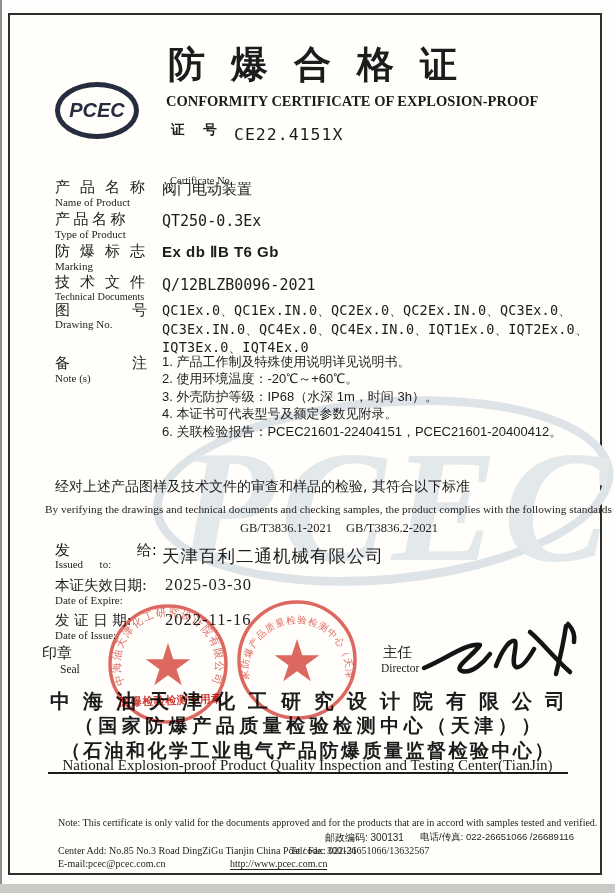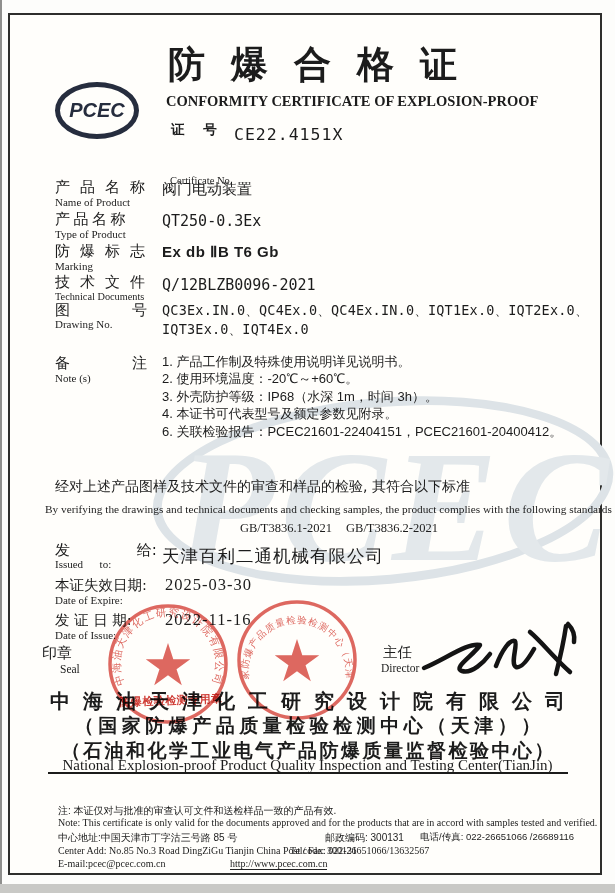--- a/index.html
+++ b/index.html
@@ -99,20 +99,21 @@
   <div class="abs lab-en" style="top:260px">Marking</div>
   <div class="abs val sans" style="top:243px;font-weight:bold;letter-spacing:0.5px">Ex db ⅡB T6 Gb</div>
 
   <div class="abs lab-zh ls10" style="top:273px">技术文件</div>
   <div class="abs lab-en" style="top:291px;font-size:10.3px">Technical Documents</div>
   <div class="abs val mono" style="top:276px">Q/12BLZB0096-2021</div>
 
   <div class="abs lab-zh pre" style="top:301px">图             号</div>
   <div class="abs lab-en" style="top:318px">Drawing No.</div>
   <div class="abs mono" style="left:162px;top:301px">
+    <div class="drawline">QC1Ex.0、QC1Ex.IN.0、QC2Ex.0、QC2Ex.IN.0、QC3Ex.0、</div>
     <div class="drawline">QC3Ex.IN.0、QC4Ex.0、QC4Ex.IN.0、IQT1Ex.0、IQT2Ex.0、</div>
     <div class="drawline">IQT3Ex.0、IQT4Ex.0</div>
   </div>
 
   <div class="abs lab-zh pre" style="top:354px">备             注</div>
   <div class="abs lab-en" style="top:372px">Note (s)</div>
   <div class="abs sans" style="left:162px;top:353px">
     <div class="note-item">1. 产品工作制及特殊使用说明详见说明书。</div>
     <div class="note-item">2. 使用环境温度：-20℃～+60℃。</div>
     <div class="note-item">3. 外壳防护等级：IP68（水深 1m，时间 3h）。</div>
@@ -181,24 +182,22 @@
       </g>
     </svg>
   </div>
 
   <div class="abs company comp1">中海油天津化工研究设计院有限公司</div>
   <div class="abs company comp2">（国家防爆产品质量检验检测中心（天津））</div>
   <div class="abs company comp3">（石油和化学工业电气产品防爆质量监督检验中心）</div>
   <div class="abs company comp-en">National Explosion-proof Product Quality Inspection and Testing Center(TianJin)</div>
   <div class="abs rule"></div>
 
-  <div class="abs ft sans" style="left:58px;top:804px">注: 本证仅对与批准的审查认可文件和送检样品一致的产品有效.</div>
   <div class="abs ft-serif" style="left:58px;top:817px">Note: This certificate is only valid for the documents approved and for the products that are in accord with samples tested and verified.</div>
 
-  <div class="abs ft sans" style="left:58px;top:831px">中心地址:中国天津市丁字沽三号路 85 号</div>
   <div class="abs ft sans" style="left:325px;top:831px">邮政编码: 300131</div>
   <div class="abs ft sans" style="left:420px;top:831px;font-size:9.5px">电话/传真: 022-26651066 /26689116</div>
 
   <div class="abs ft-serif" style="left:58px;top:845px">Center Add: No.85 No.3 Road DingZiGu Tianjin China Post code: 300131</div>
   <div class="abs ft-serif" style="left:290px;top:845px">Tel/ Fax: 022-26651066/13632567</div>
 
   <div class="abs ft-serif" style="left:58px;top:858px">E-mail:pcec@pcec.com.cn</div>
   <div class="abs ft-serif url" style="left:230px;top:858px">http://www.pcec.com.cn</div>
 
 </div>

